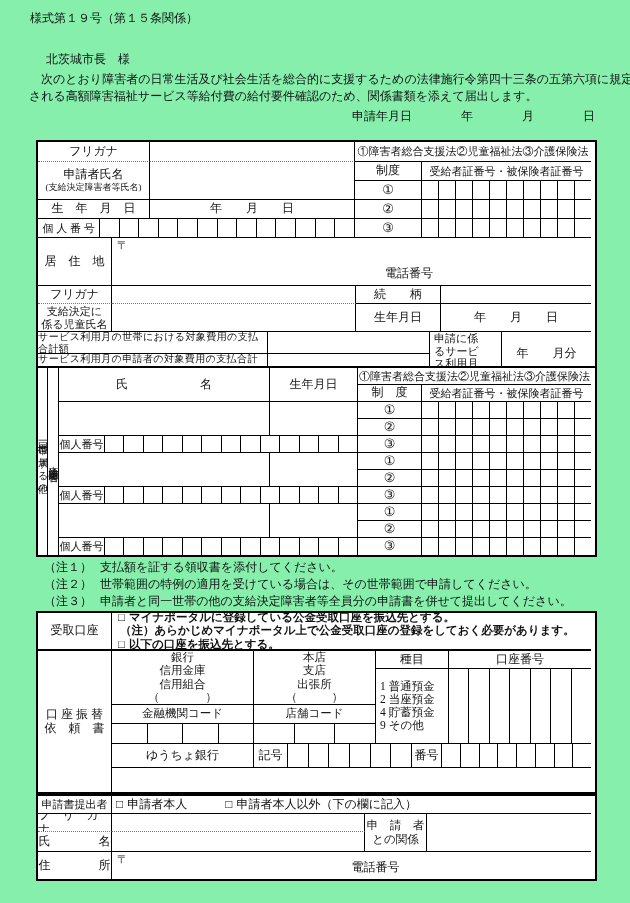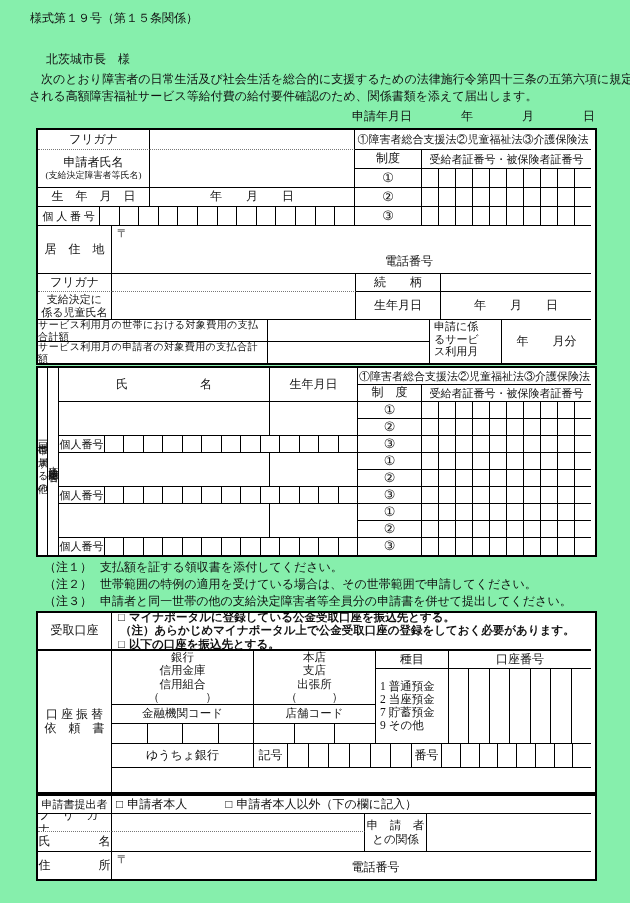--- a/index.html
+++ b/index.html
@@ -44,21 +44,21 @@
     <div class="hdrline">　次のとおり障害者の日常生活及び社会生活を総合的に支援するための法律施行令第四十三条の五第六項に規定</div>
     <div class="hdrline">される高額障害福祉サービス等給付費の給付要件確認のため、関係書類を添えて届出します。</div>
   </div>
   <div class="abs" style="left:352px;top:108px;width:243px;display:flex;justify-content:space-between;">
     <span>申請年月日</span>
     <span>年</span>
     <span>月</span>
     <span>日</span>
   </div>
 
-  <div class="tbl" style="top:128px;">
+  <div class="tbl" style="top:140px;">
 
     <div class="g" style="grid-template-columns:62px 50px 205px 67px 169px;grid-template-rows:20px 19px 19px 19px 19px;">
       <div class="c dot" style="grid-column:1/3;grid-row:1;">フリガナ</div>
       <div class="c dot" style="grid-column:3;grid-row:1;"></div>
       <div class="c f11 nr" style="grid-column:4/6;grid-row:1;">①障害者総合支援法②児童福祉法③介護保険法</div>
 
       <div class="c col" style="grid-column:1/3;grid-row:2/4;">
         <div>申請者氏名</div>
         <div class="f9">(支給決定障害者等氏名)</div>
       </div>
@@ -410,21 +410,21 @@
         <div>本店</div>
         <div>支店</div>
         <div>出張所</div>
         <div>（　　　）</div>
       </div>
       <div class="c" style="grid-column:4;grid-row:1;">種目</div>
       <div class="c nr" style="grid-column:5;grid-row:1;">口座番号</div>
       <div class="c col f115" style="grid-column:4;grid-row:2/5;align-items:flex-start;padding-left:4px;">
         <div>1 普通預金</div>
         <div>2 当座預金</div>
-        <div>7 貯蓄預金</div>
+        <div>4 貯蓄預金</div>
         <div>9 その他</div>
       </div>
       <div class="c nr" style="grid-column:5;grid-row:2/5;">
           <div class="boxes">
             <div class="bx"></div>
             <div class="bx"></div>
             <div class="bx"></div>
             <div class="bx"></div>
             <div class="bx"></div>
             <div class="bx"></div>

